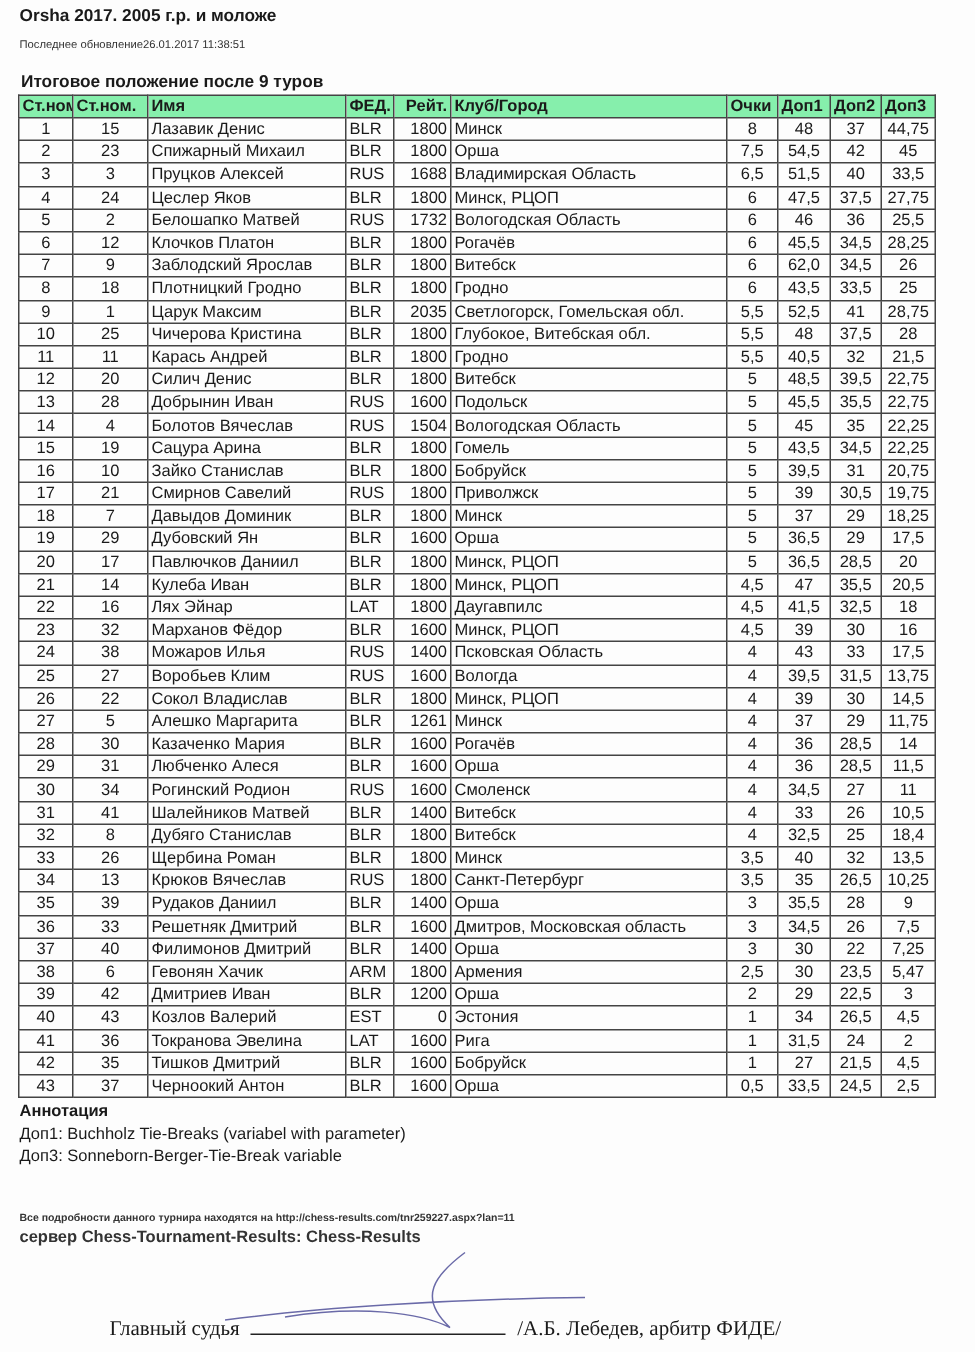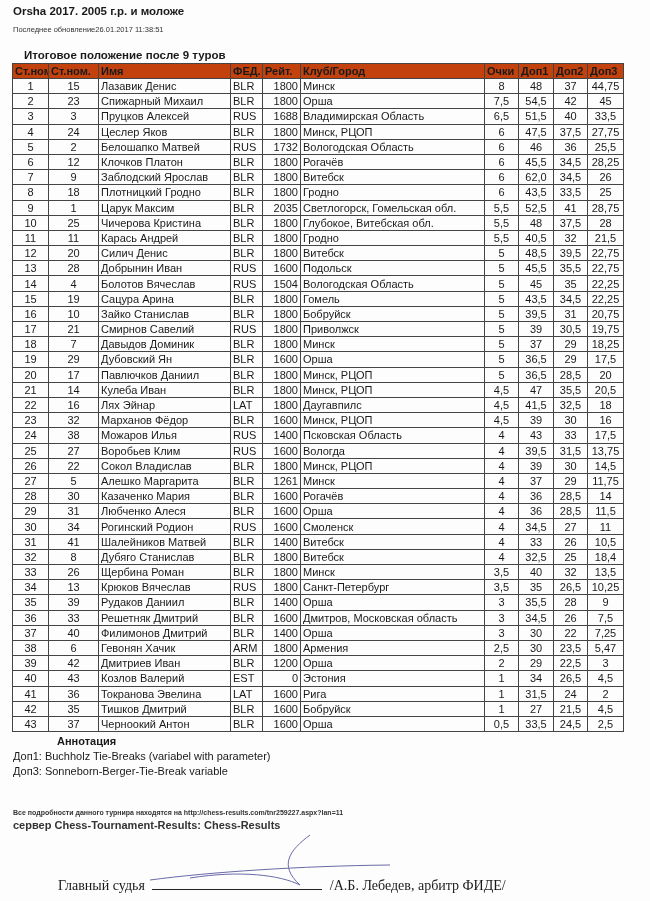--- a/index.html
+++ b/index.html
@@ -2,38 +2,38 @@
 <html><head>
   <meta charset="utf-8">
   <style>
     html, body { margin: 0; padding: 0; }
     body {
       width: 650px; height: 901px; background: #fdfdfd; position: relative; overflow: hidden;
       font-family: "Liberation Sans", sans-serif; color: #1a1a1a;
     }
     .title { position: absolute; left: 13px; top: 5px; font-size: 11.5px; font-weight: bold; }
     .updated { position: absolute; left: 13px; top: 25px; font-size: 7.5px; color: #333; }
-    .subtitle { position: absolute; left: 24px; top: 49px; font-size: 11.5px; font-weight: bold; }
+    .subtitle { position: absolute; left: 14px; top: 49px; font-size: 11.5px; font-weight: bold; }
     table.standings {
       position: absolute; left: 12px; top: 63px; border-collapse: collapse;
       font-size: 11px; table-layout: fixed; width: 611px;
     }
     table.standings th, table.standings td {
       border: 1px solid #444; padding: 0 2px; height: 14.2px; line-height: 14px;
       white-space: nowrap; overflow: hidden;
     }
-    table.standings th { background: #c2410c; font-weight: bold; text-align: left; height: 14px; }
+    table.standings th { background: #86efac; font-weight: bold; text-align: left; height: 14px; }
     td.c { text-align: center; }
     td.r { text-align: right; padding-right: 1px; }
     th.c { text-align: center; }
     .annot { position: absolute; left: 13px; top: 734px; font-size: 11px; line-height: 15px; }
-    .annot .head { font-weight: bold; margin-left: 44px; }
+    .annot .head { font-weight: bold; }
     .details { position: absolute; left: 13px; top: 809px; font-size: 7px; font-weight: bold; color: #333; }
     .server { position: absolute; left: 13px; top: 819px; font-size: 11px; font-weight: bold; color: #333; }
-    .signature-line { position: absolute; left: 58px; top: 877px; font-family: "Liberation Serif", serif; font-size: 14px; }
+    .signature-line { position: absolute; left: 73px; top: 877px; font-family: "Liberation Serif", serif; font-size: 14px; }
     .sig-blank { display: inline-block; width: 170px; border-bottom: 1px solid #222; margin: 0 4px; height: 12px; vertical-align: baseline; }
     .scribble { position: absolute; left: 150px; top: 830px; }
   </style>
 </head>
 <body>
 
 <div class="title">Orsha 2017. 2005 г.р. и моложе</div>
 <div class="updated">Последнее обновление26.01.2017 11:38:51</div>
 <div class="subtitle">Итоговое положение после 9 туров</div>
 
@@ -49,21 +49,21 @@
       <col style="width:35px">
       <col style="width:34px">
       <col style="width:36px">
   </colgroup>
   <thead>
     <tr id="hdr">
         <th>Ст.ном</th>
         <th class="c">Ст.ном.</th>
         <th>Имя</th>
         <th>ФЕД.</th>
-        <th style="text-align: left;">Рейт.</th>
+        <th style="text-align: right;">Рейт.</th>
         <th>Клуб/Город</th>
         <th class="c">Очки</th>
         <th class="c">Доп1</th>
         <th class="c">Доп2</th>
         <th class="c">Доп3</th>
       </tr>
   </thead>
   <tbody id="tbody">
       <tr>
         <td class="c">1</td>

